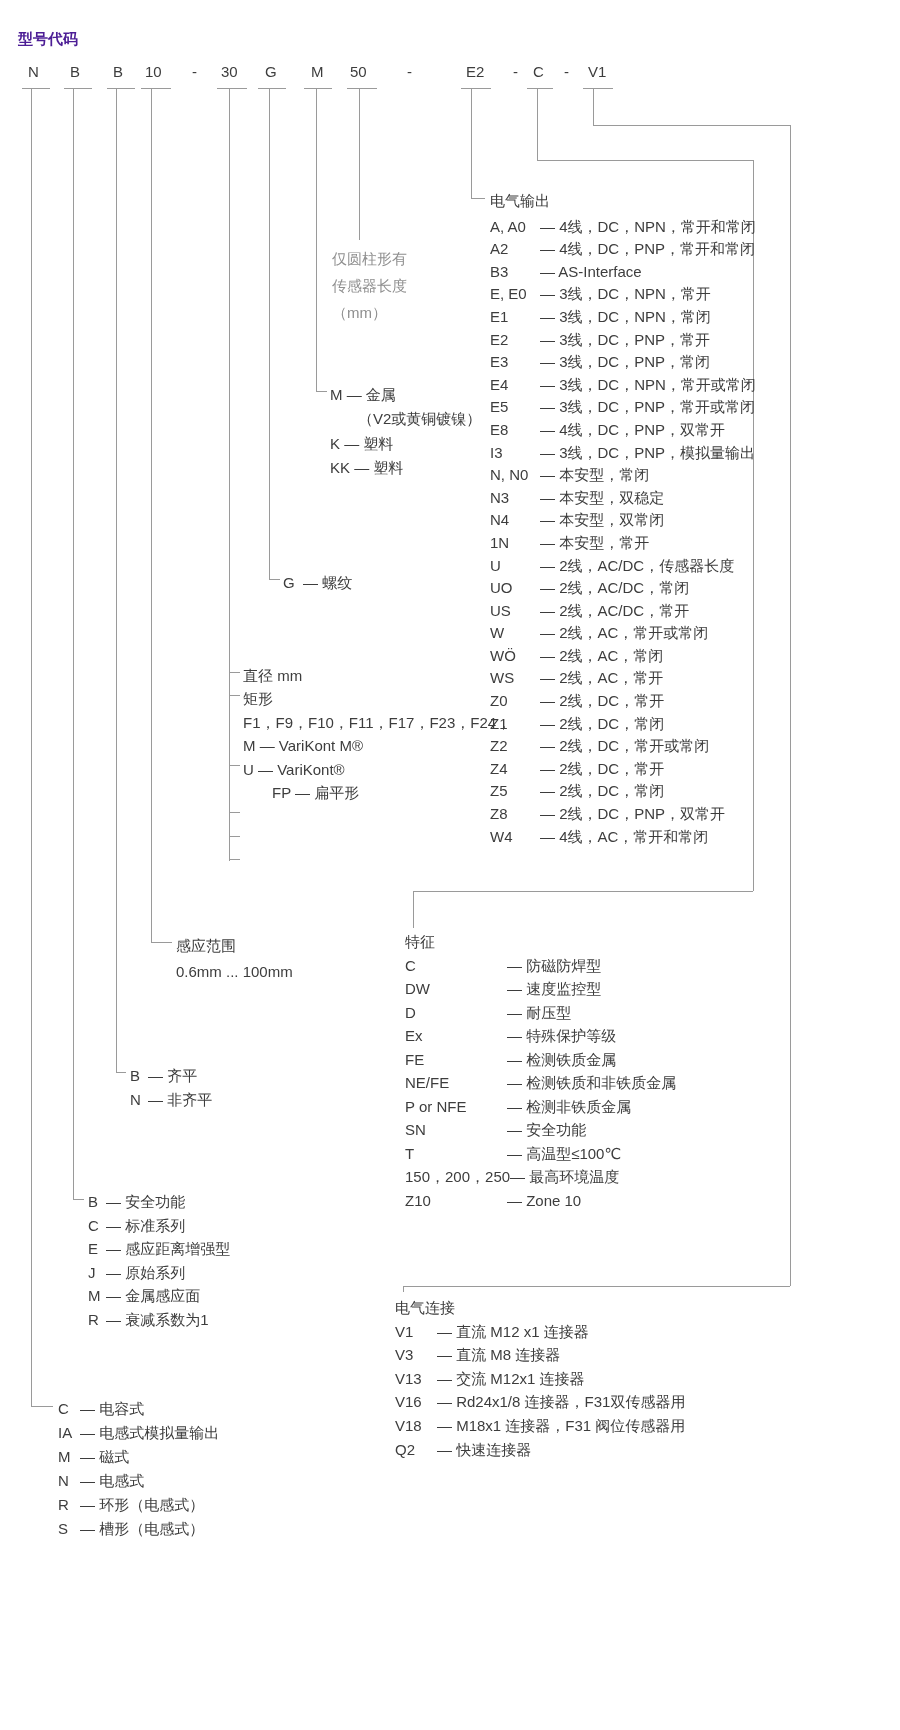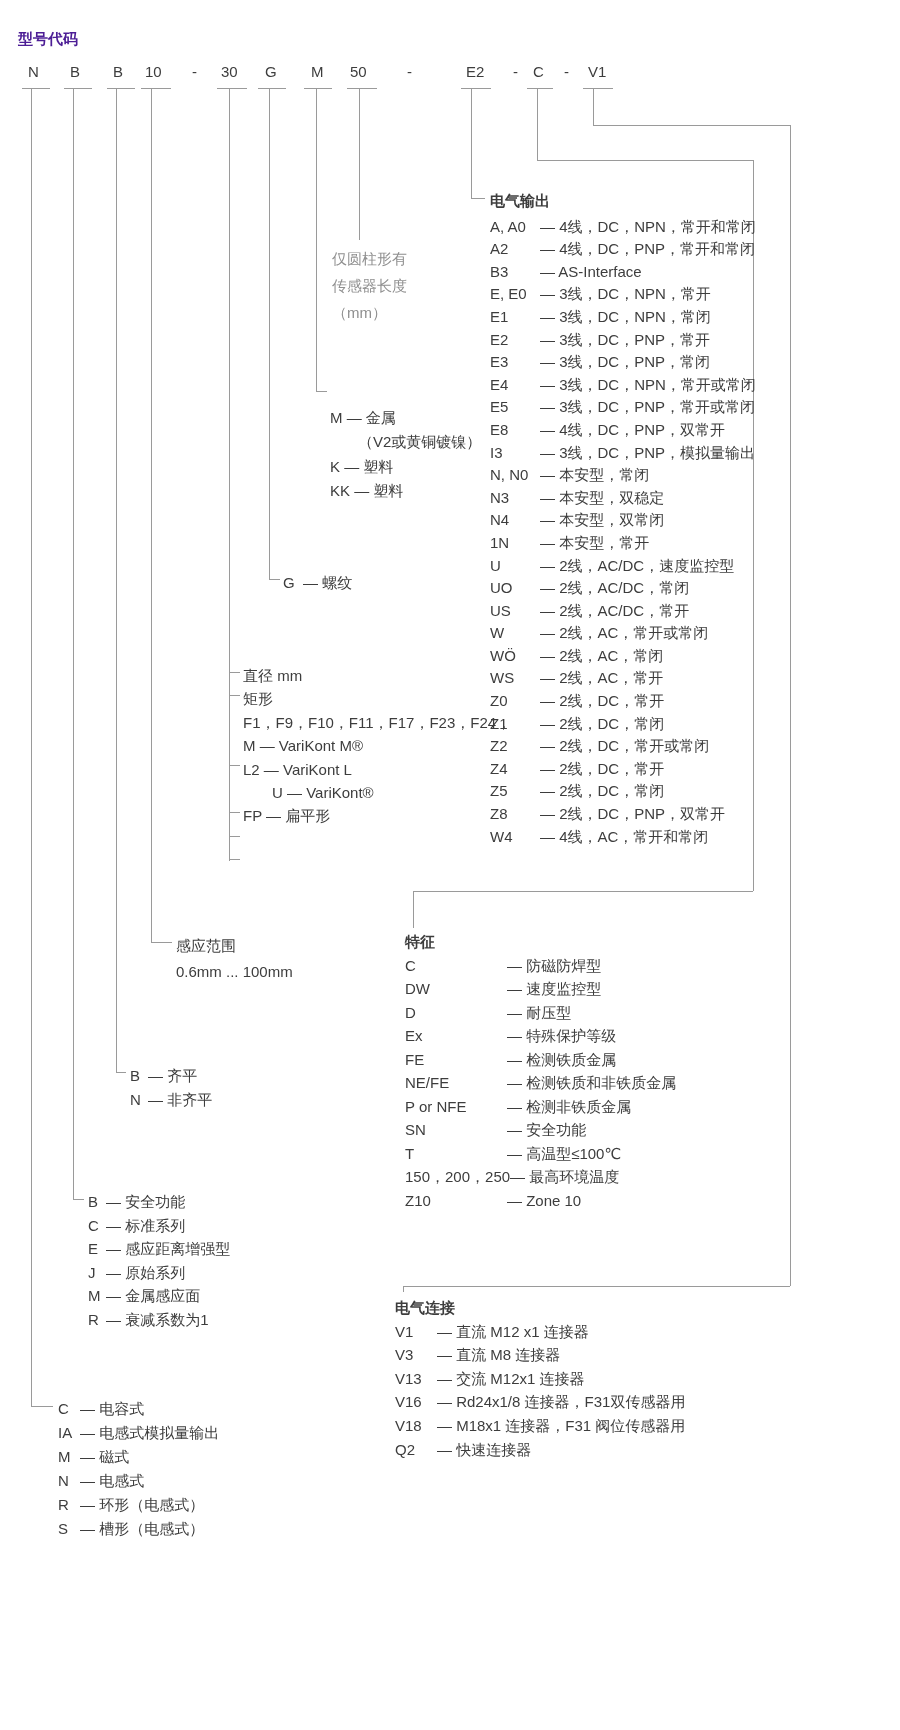--- a/index.html
+++ b/index.html
@@ -7,28 +7,28 @@
     position:relative;width:900px;height:1730px;background:#ffffff;overflow:hidden;
     font-family:"Liberation Sans","DejaVu Sans",sans-serif;
     color:#3d3d3d;font-size:15px;
   }
   .title{position:absolute;left:18px;top:30px;font-weight:bold;color:#4c1d95;}
   .code-seg{position:absolute;top:63px;color:#3d3d3d;}
   .hline,.vline{position:absolute;background:#9a9a9a;}
   .hline{height:1px;}
   .vline{width:1px;}
   .block{position:absolute;line-height:23.5px;white-space:nowrap;}
-  .block-label{white-space:nowrap;font-weight:bold;}
+  .block-label{white-space:nowrap;}
   .row{display:flex;}
   .row .code{flex:0 0 var(--cw,50px);}
   .row .desc{flex:0 0 auto;}
   .block-output{line-height:22.6px;}
   .block-output .block-label{margin-bottom:3px;}
   .block-length-note{line-height:27px;color:#8f8f8f;}
-  .block-housing{line-height:24.3px;margin-top:23px;}
+  .block-housing{line-height:24.3px;}
   .block-diameter{line-height:23.4px;}
   .block-sensing{line-height:26px;}
   .block-feature{line-height:23.5px;}
   .block-flush,.block-series,.block-connection{line-height:23.6px;}
   .block-principle{line-height:24px;}
   .block-housing [data-repeat]>div:nth-child(2){padding-left:28px;}
   .block-diameter [data-repeat]>div:nth-child(6){padding-left:29px;}
 </style>
 </head>
 <body>
@@ -163,21 +163,21 @@
         <div class="row">
         <span class="code">N4</span>
         <span class="desc">— 本安型，双常闭</span>
       </div>
         <div class="row">
         <span class="code">1N</span>
         <span class="desc">— 本安型，常开</span>
       </div>
         <div class="row">
         <span class="code">U</span>
-        <span class="desc">— 2线，AC/DC，速度监控型</span>
+        <span class="desc">— 2线，AC/DC，传感器长度</span>
       </div>
         <div class="row">
         <span class="code">UO</span>
         <span class="desc">— 2线，AC/DC，常闭</span>
       </div>
         <div class="row">
         <span class="code">US</span>
         <span class="desc">— 2线，AC/DC，常开</span>
       </div>
         <div class="row">
@@ -252,21 +252,20 @@
       </div>
   </div>
 
   <div class="block block-diameter" style="left:243px;top:664px">
     <div data-repeat="blocks.diameter.lines">
 
     <div>直径 mm</div>
         <div>矩形</div>
         <div>F1，F9，F10，F11，F17，F23，F24，</div>
         <div>M — VariKont M®</div>
-        <div>L2 — VariKont L</div>
         <div>U — VariKont®</div>
         <div>FP — 扁平形</div>
       </div>
   </div>
 
   <div class="block block-sensing" style="left:176px;top:933px">
     <div data-repeat="blocks.sensing_range.lines">
 
     <div>感应范围</div>
         <div>0.6mm ... 100mm</div>

